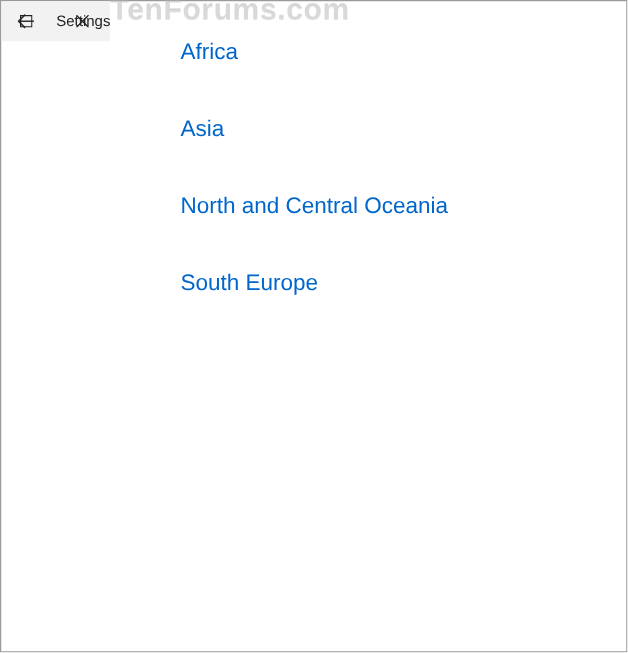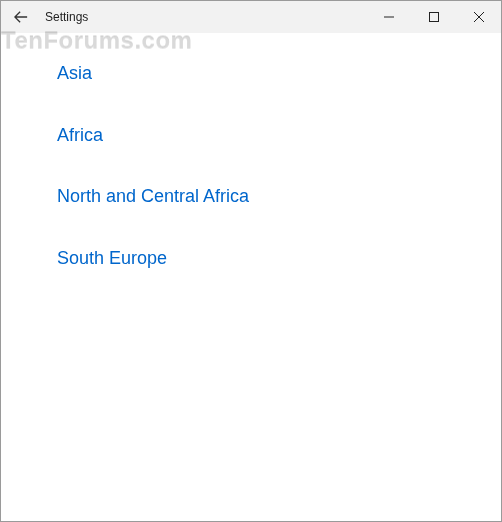--- a/index.html
+++ b/index.html
@@ -1,17 +1,17 @@
 <!DOCTYPE html>
 <html><head>
 <meta charset="utf-8">
 <style>
   * { box-sizing: border-box; margin: 0; padding: 0; }
   html, body { width: 502px; height: 522px; font-family: "Segoe UI", Tahoma, sans-serif; background: #fff; }
-  .window { width: 502px; height: 522px; border: 1px solid #9a9a9a; background: #fff; display: flex; flex-direction: column; }
+  .window { width: 502px; height: 522px; border: 1px solid #9a9a9a; background: #fff; display: flex; flex-direction: row; }
   .titlebar { height: 32px; background: #f2f2f2; display: flex; align-items: center; position: relative; }
   .back-btn { width: 40px; height: 32px; display: flex; align-items: center; justify-content: center; cursor: pointer; }
   .back-btn svg { width: 14px; height: 14px; stroke: #333; stroke-width: 1.5; fill: none; }
   .title-text { font-size: 12px; color: #222; margin-left: 4px; }
   .win-controls { position: absolute; right: 0; top: 0; display: flex; height: 32px; }
   .win-btn { width: 45px; height: 32px; display: flex; align-items: center; justify-content: center; cursor: pointer; }
   .win-btn svg { width: 10px; height: 10px; stroke: #222; stroke-width: 1; fill: none; }
   .content { flex: 1; padding: 30px 20px 0 20px; position: relative; }
   .heading { font-size: 13px; font-weight: 600; color: #000; margin-bottom: 26px; }
   .region-list { padding-left: 36px; }
@@ -45,20 +45,20 @@
         <svg viewBox="0 0 10 10">
             <path d="M0 0 L10 10 M10 0 L0 10"></path>
           </svg>
       </div>
     </div>
   </div>
 
   <div class="content">
     <div class="watermark">TenForums.com</div>
     <div class="region-list">
+      <div class="region-item">Africa</div>
       <div class="region-item">Asia</div>
-      <div class="region-item">Africa</div>
-      <div class="region-item">North and Central Africa</div>
+      <div class="region-item">North and Central Oceania</div>
       <div class="region-item">South Europe</div>
     </div>
   </div>
 
 </div>
 
 </body></html>

